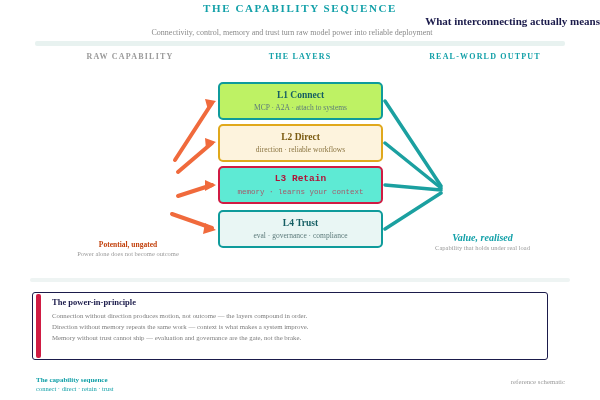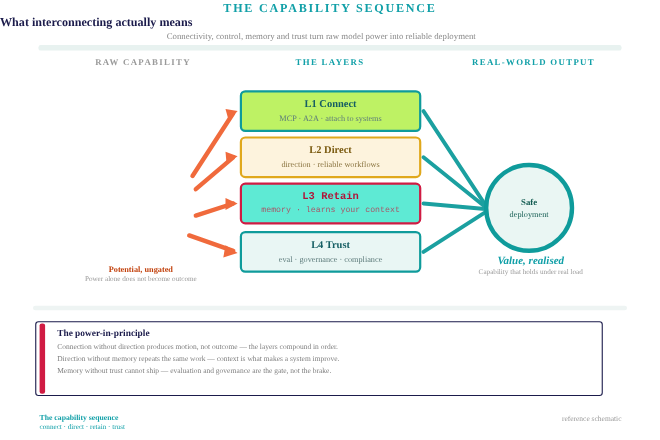--- a/index.html
+++ b/index.html
@@ -12,21 +12,21 @@
   .stage{position:absolute;inset:0;}
 
   
   .title{
     position:absolute;top:2px;left:0;width:600px;text-align:center;
     font-family:"Liberation Serif", serif;
     font-weight:bold;font-size:11px;letter-spacing:1.6px;
     color:#12a0a8;
   }
   .subtitle{
-    position:absolute;top:15px;left:0;width:600px;text-align:left;
+    position:absolute;top:15px;left:0;width:600px;text-align:right;
     font-weight:bold;font-size:11px;color:#1b1b4b;
   }
   .tagline{
     position:absolute;top:28px;left:0;width:584px;text-align:center;
     font-size:8px;color:#8a8a8a;
   }
   .rule{
     position:absolute;top:41px;left:35px;width:530px;height:5px;
     background:#e8f2f0;border-radius:2px;
   }
@@ -175,24 +175,20 @@
   </div>
   <div class="card c3">
     <div class="t">L3 Retain</div>
     <div class="d">memory · learns your context</div>
   </div>
   <div class="card c4">
     <div class="t">L4 Trust</div>
     <div class="d">eval · governance · compliance</div>
   </div>
 
-  <div class="safe">
-    <span>Safe</span>
-    <span class="sub">deployment</span>
-  </div>
   <div class="safe-caption">
     <span class="hd">Value, realised</span>
     <span class="bd">Capability that holds
 under real load</span>
   </div>
 
   <div class="sep"></div>
   <div class="pbox"></div>
   <div class="pbar"></div>
   <div class="ptitle">The power-in-principle</div>

